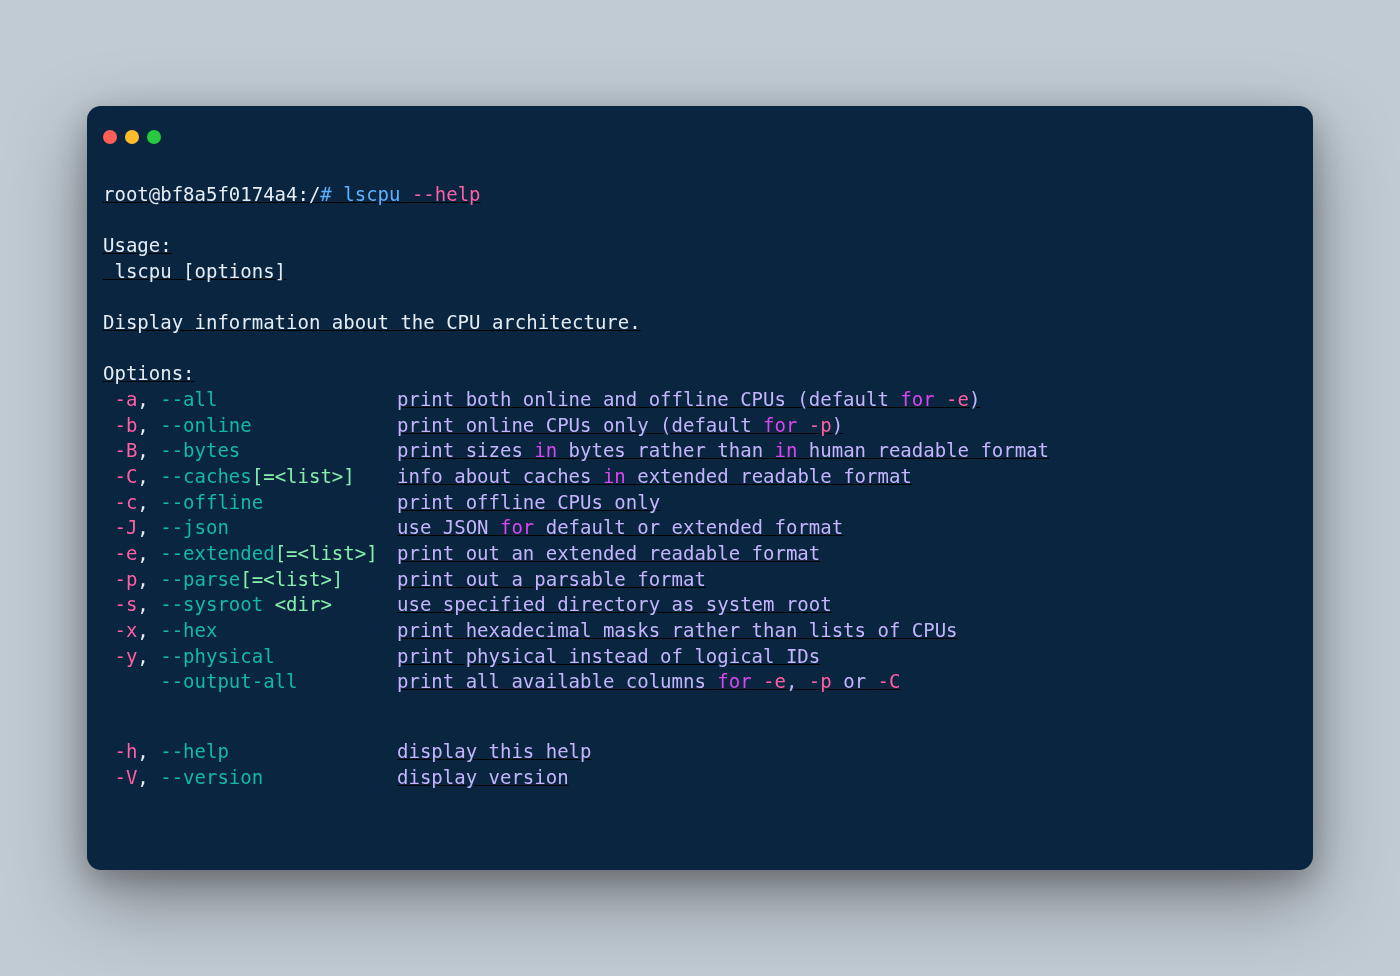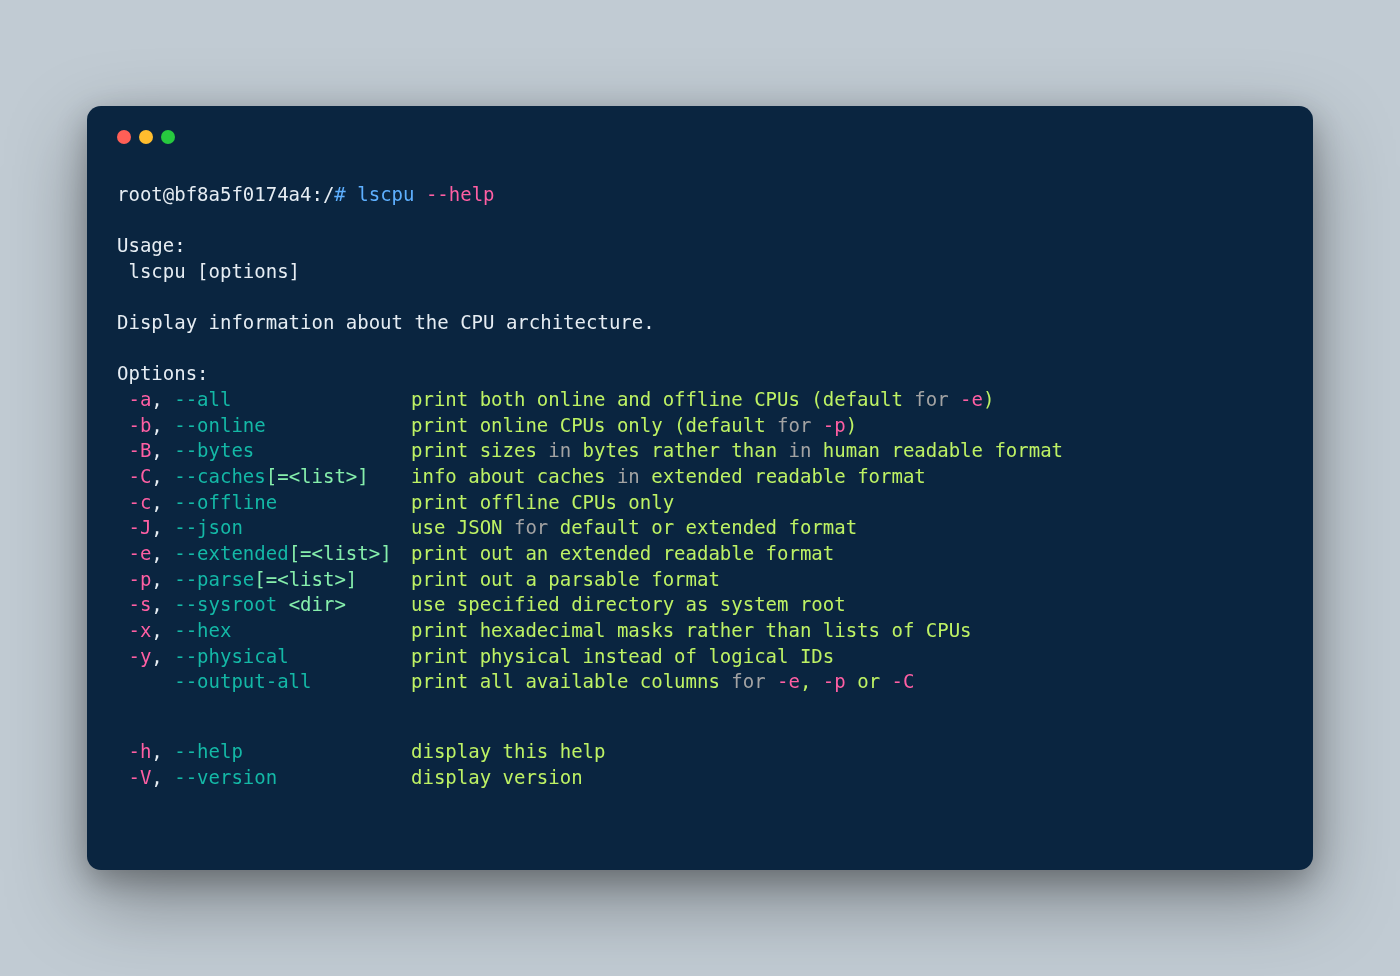--- a/index.html
+++ b/index.html
@@ -11,22 +11,23 @@
     align-items: center;
     justify-content: center;
     font-family: "SF Mono", "Menlo", "Monaco", "Consolas", monospace;
   }
   .terminal-window {
     width: 1226px;
     height: 764px;
     background: #0a2540;
     border-radius: 14px;
     box-shadow: 0 30px 80px rgba(0,0,0,0.35), 0 10px 30px rgba(0,0,0,0.25);
-    padding: 24px 30px;
+    padding: 24px 16px;
     overflow: hidden;
+    text-decoration: underline;
   }
   .window-controls {
     display: flex;
     gap: 8px;
     margin-bottom: 38px;
   }
   .dot {
     width: 14px;
     height: 14px;
     border-radius: 50%;
@@ -38,28 +39,28 @@
     font-size: 19px;
     line-height: 1.35;
     color: #e6edf3;
     white-space: pre;
     font-family: "SF Mono", "Menlo", "Monaco", "Consolas", monospace;
   }
   .prompt { color: #e6edf3; }
   .hash { color: #5eb0ff; }
   .cmd { color: #5eb0ff; }
   .opt { color: #ff5fa3; }
-  .kw-for { color: #a3a3a3; }
+  .kw-for { color: #d946ef; }
   .option-row { display: block; }
   .flag-col { display: inline-block; width: 294px; vertical-align: top; }
   .short { color: #ff5fa3; }
   .comma { color: #e6edf3; }
   .long { color: #14b8a6; }
   .arg { color: #86efac; }
-  .desc { color: #bef264; }
+  .desc { color: #c4b5fd; }
 </style>
 </head>
 <body>
 
 <div class="terminal-window">
   <div class="window-controls">
     <div class="dot dot-red"></div>
     <div class="dot dot-yellow"></div>
     <div class="dot dot-green"></div>
   </div>

